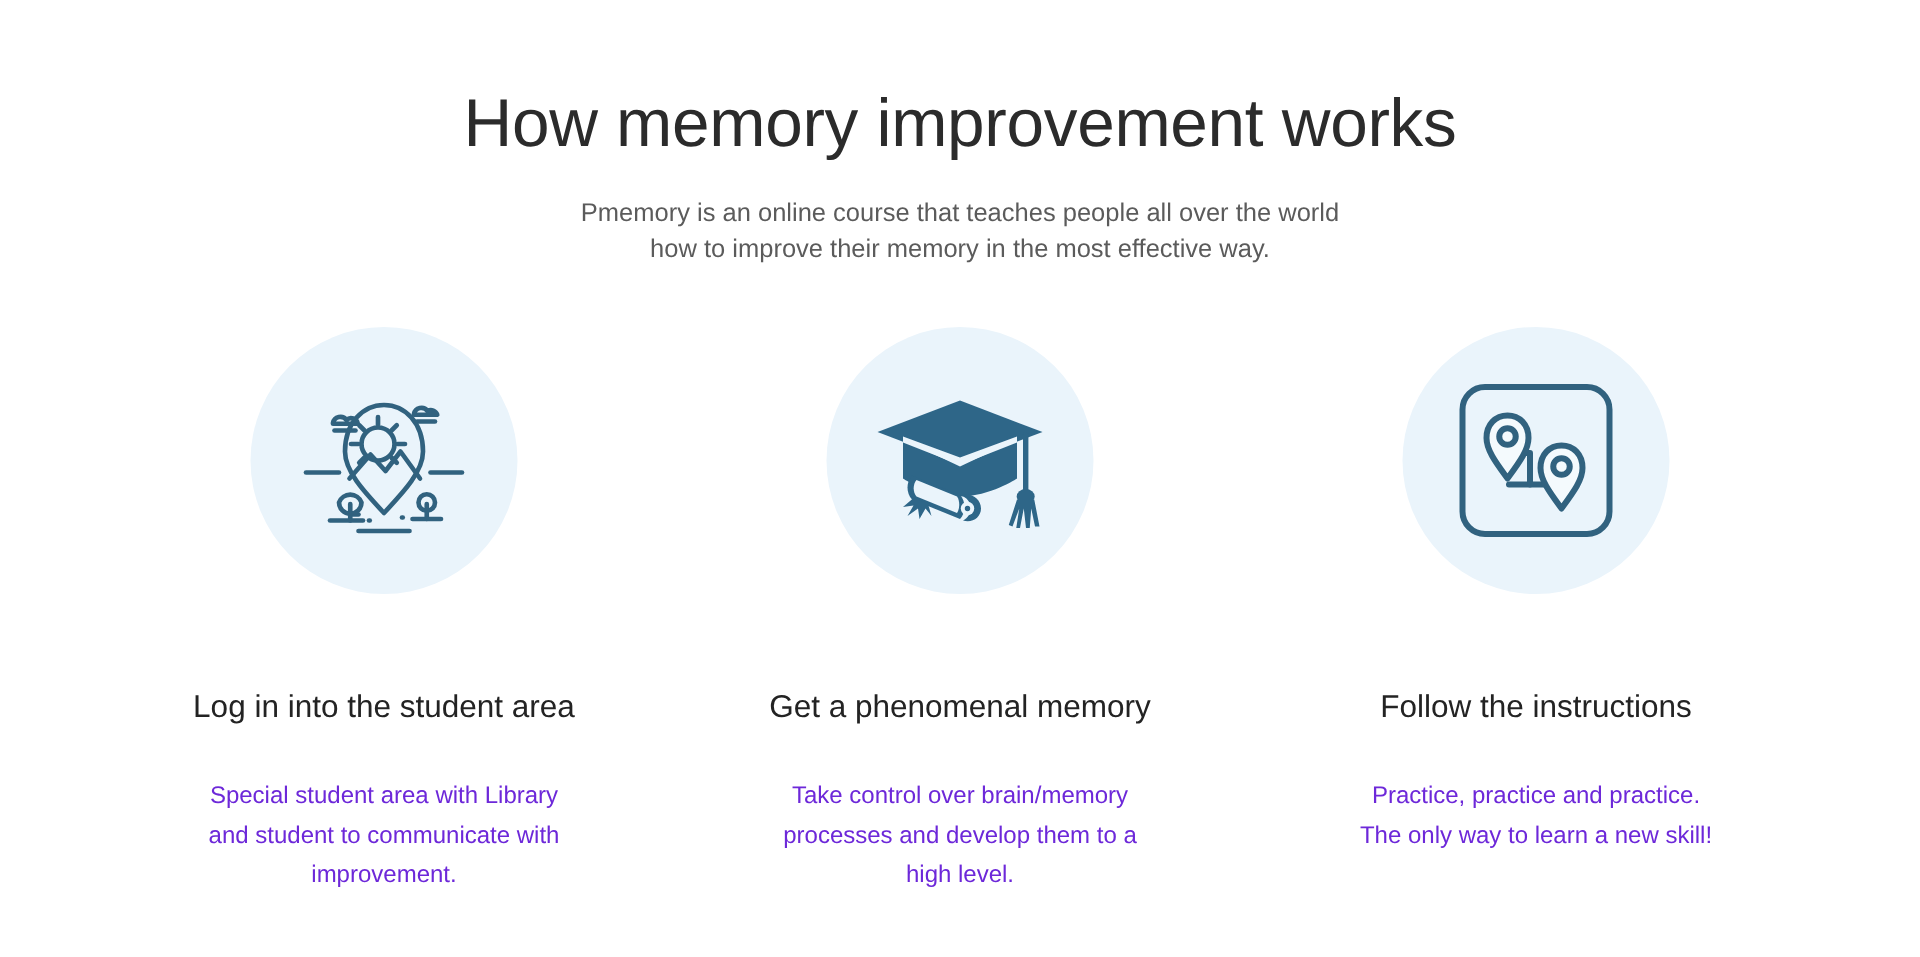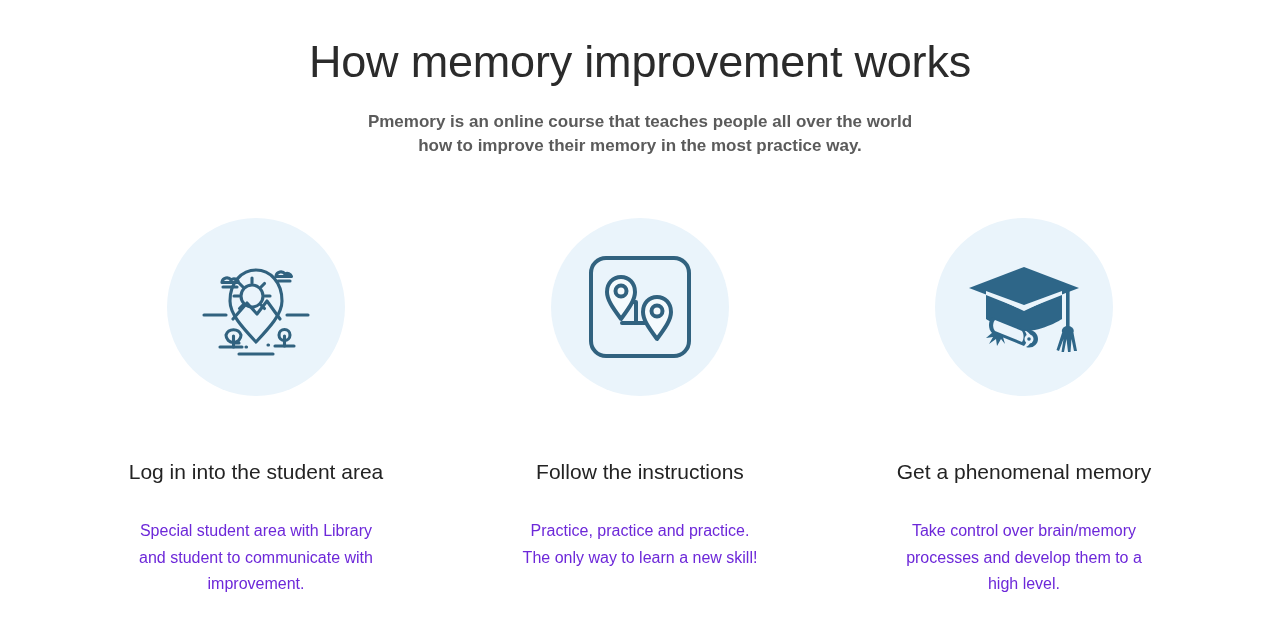--- a/index.html
+++ b/index.html
@@ -20,34 +20,34 @@
     width: 1280px;
     height: 638px;
     background: #ffffff;
     box-sizing: border-box;
   }
 
   
   .header {
     width: 100%;
     text-align: center;
-    padding-top: 36px;
+    padding-top: 56px;
   }
   .page-title {
     font-size: 45px;
     font-weight: 300;
     letter-spacing: -0.2px;
     color: #2b2b2b;
     line-height: 1.15;
     margin: 0;
   }
   .page-subtitle {
     margin: 22px auto 0 auto;
     font-size: 17px;
-    font-weight: 700;
+    font-weight: 400;
     color: #5b5b5b;
     line-height: 1.45;
     max-width: 620px;
   }
   .page-subtitle span {
     display: block;
   }
 
   
   .columns {
@@ -101,21 +101,21 @@
 </style>
 </head>
 <body>
 
 <div class="page">
 
   <div class="header">
     <h1 class="page-title">How memory improvement works</h1>
     <p class="page-subtitle">
       <span>Pmemory is an online course that teaches people all over the world</span>
-      <span>how to improve their memory in the most practice way.</span>
+      <span>how to improve their memory in the most effective way.</span>
     </p>
   </div>
 
   <div class="columns">
 
     <div class="column">
       <div class="icon-circle">
         <span>
           <svg width="112" height="112" viewBox="0 0 112 112" fill="none" stroke="#31627f" stroke-width="3.1" stroke-linecap="round" stroke-linejoin="round">
 
@@ -158,46 +158,20 @@
       <div class="column-text">
         <span>Special student area with Library</span>
         <span>and student to communicate with</span>
         <span>improvement.</span>
       </div>
     </div>
 
     <div class="column">
       <div class="icon-circle">
         <span>
-          <svg width="118" height="118" viewBox="0 0 118 118" fill="none" stroke="#31627f" stroke-width="4" stroke-linecap="round" stroke-linejoin="round">
-
-            <rect x="10" y="10" width="98" height="98" rx="15" ry="15"></rect>
-
-            <path d="M41 54 h14 v21 h-14 z" stroke="none"></path>
-            <path d="M41 54 H55 V75 H41" stroke="#31627f" fill="none"></path>
-            <path d="M55 75 H76" stroke="#31627f" fill="none"></path>
-
-            <path d="M26 44 C26 35 32 29 40 29 C48 29 54 35 54 44 C54 52 48 60 40 71 C32 60 26 52 26 44 Z" fill="#f4fafd"></path>
-            <circle cx="40" cy="43" r="5.5"></circle>
-
-            <path d="M62 64 C62 55 68 49 76 49 C84 49 90 55 90 64 C90 72 84 80 76 91 C68 80 62 72 62 64 Z" fill="#f4fafd"></path>
-            <circle cx="76" cy="63" r="5.5"></circle>
-          </svg>
-        </span>
-      </div>
-      <div class="column-title">Follow the instructions</div>
-      <div class="column-text">
-        <span>Practice, practice and practice.</span>
-        <span>The only way to learn a new skill!</span>
-      </div>
-    </div>
-
-    <div class="column">
-      <div class="icon-circle">
-        <span>
           <svg width="124" height="124" viewBox="0 0 124 124" fill="#2e6688">
 
             <path d="M62 22 L117 43 L62 64 L7 43 Z"></path>
 
             <path d="M24 48 L24 74 C24 74 42 86 62 86 C82 86 100 74 100 74 L100 48 L62 66 Z"></path>
 
             <path d="M24 46 L62 60 L100 46 L100 50 L62 65 L24 50 Z" fill="#eaf4fb"></path>
 
             <rect x="104" y="43" width="3.6" height="40" rx="1.6"></rect>
 
@@ -217,14 +191,40 @@
         </span>
       </div>
       <div class="column-title">Get a phenomenal memory</div>
       <div class="column-text">
         <span>Take control over brain/memory</span>
         <span>processes and develop them to a</span>
         <span>high level.</span>
       </div>
     </div>
 
+    <div class="column">
+      <div class="icon-circle">
+        <span>
+          <svg width="118" height="118" viewBox="0 0 118 118" fill="none" stroke="#31627f" stroke-width="4" stroke-linecap="round" stroke-linejoin="round">
+
+            <rect x="10" y="10" width="98" height="98" rx="15" ry="15"></rect>
+
+            <path d="M41 54 h14 v21 h-14 z" stroke="none"></path>
+            <path d="M41 54 H55 V75 H41" stroke="#31627f" fill="none"></path>
+            <path d="M55 75 H76" stroke="#31627f" fill="none"></path>
+
+            <path d="M26 44 C26 35 32 29 40 29 C48 29 54 35 54 44 C54 52 48 60 40 71 C32 60 26 52 26 44 Z" fill="#f4fafd"></path>
+            <circle cx="40" cy="43" r="5.5"></circle>
+
+            <path d="M62 64 C62 55 68 49 76 49 C84 49 90 55 90 64 C90 72 84 80 76 91 C68 80 62 72 62 64 Z" fill="#f4fafd"></path>
+            <circle cx="76" cy="63" r="5.5"></circle>
+          </svg>
+        </span>
+      </div>
+      <div class="column-title">Follow the instructions</div>
+      <div class="column-text">
+        <span>Practice, practice and practice.</span>
+        <span>The only way to learn a new skill!</span>
+      </div>
+    </div>
+
   </div>
 </div>
 
 </body></html>

